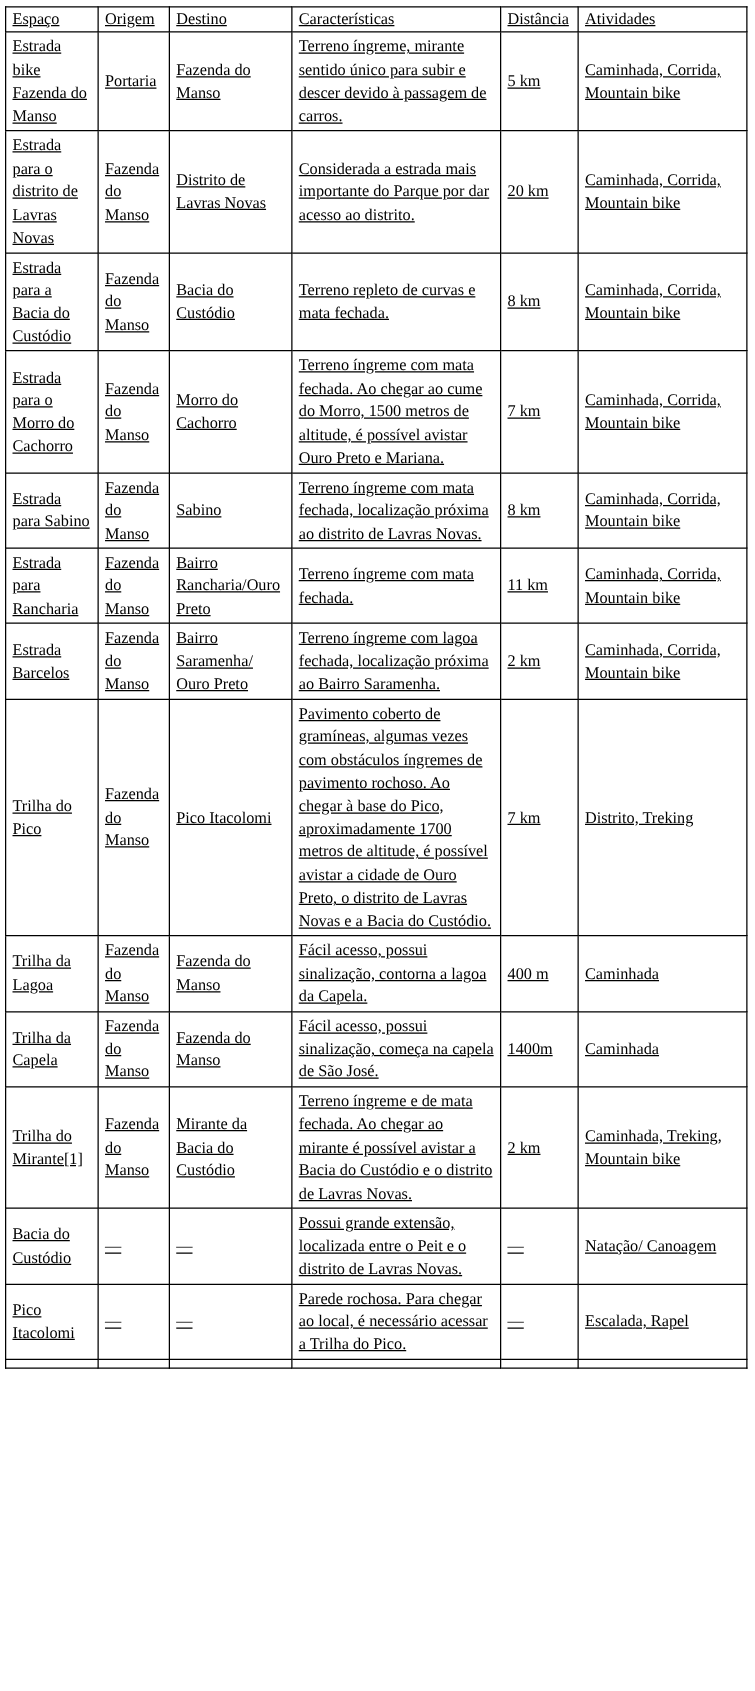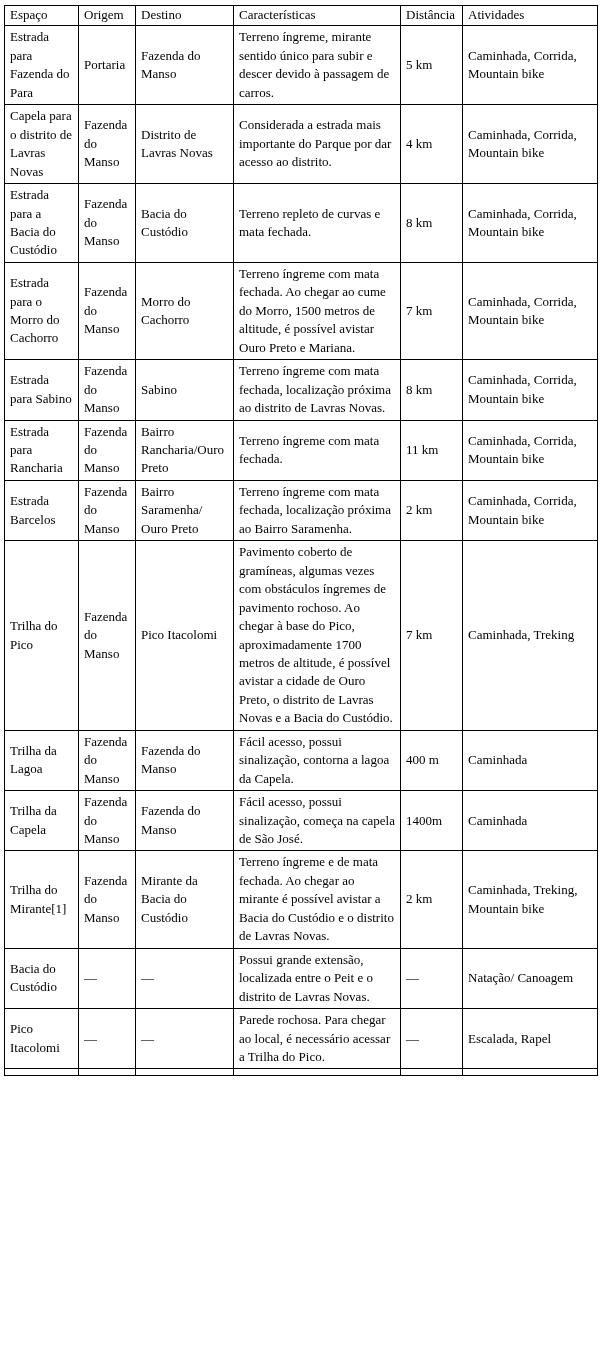--- a/index.html
+++ b/index.html
@@ -13,20 +13,21 @@
     width: 604px;
     min-height: 1353px;
     box-sizing: border-box;
     padding: 5px 0 0 4px;
   }
   table.trails {
     border-collapse: collapse;
     table-layout: fixed;
     width: 593px;
     background: #ffffff;
+    text-decoration: underline;
   }
   table.trails th,
   table.trails td {
     border: 1px solid #000000;
     font-size: 13px;
     line-height: 1.42;
     font-weight: normal;
     text-align: left;
     vertical-align: middle;
     padding: 2px 4px 2px 5px;
@@ -60,33 +61,33 @@
         <th>Espaço</th>
         <th>Origem</th>
         <th>Destino</th>
         <th>Características</th>
         <th>Distância</th>
         <th>Atividades</th>
       </tr>
   </thead>
   <tbody>
       <tr>
-        <td>Estrada para Fazenda do Para</td>
+        <td>Estrada bike Fazenda do Manso</td>
         <td>Portaria</td>
         <td>Fazenda do Manso</td>
         <td>Terreno íngreme, mirante sentido único para subir e descer devido à passagem de carros.</td>
         <td>5 km</td>
         <td>Caminhada, Corrida, Mountain bike</td>
       </tr>
       <tr>
-        <td>Capela para o distrito de Lavras Novas</td>
+        <td>Estrada para o distrito de Lavras Novas</td>
         <td>Fazenda do Manso</td>
         <td>Distrito de Lavras Novas</td>
         <td>Considerada a estrada mais importante do Parque por dar acesso ao distrito.</td>
-        <td>4 km</td>
+        <td>20 km</td>
         <td>Caminhada, Corrida, Mountain bike</td>
       </tr>
       <tr>
         <td>Estrada para a Bacia do Custódio</td>
         <td>Fazenda do Manso</td>
         <td>Bacia do Custódio</td>
         <td>Terreno repleto de curvas e mata fechada.</td>
         <td>8 km</td>
         <td>Caminhada, Corrida, Mountain bike</td>
       </tr>
@@ -111,31 +112,31 @@
         <td>Fazenda do Manso</td>
         <td>Bairro Rancharia/Ouro Preto</td>
         <td>Terreno íngreme com mata fechada.</td>
         <td>11 km</td>
         <td>Caminhada, Corrida, Mountain bike</td>
       </tr>
       <tr>
         <td>Estrada Barcelos</td>
         <td>Fazenda do Manso</td>
         <td>Bairro Saramenha/ Ouro Preto</td>
-        <td>Terreno íngreme com mata fechada, localização próxima ao Bairro Saramenha.</td>
+        <td>Terreno íngreme com lagoa fechada, localização próxima ao Bairro Saramenha.</td>
         <td>2 km</td>
         <td>Caminhada, Corrida, Mountain bike</td>
       </tr>
       <tr>
         <td>Trilha do Pico</td>
         <td>Fazenda do Manso</td>
         <td>Pico Itacolomi</td>
         <td>Pavimento coberto de gramíneas, algumas vezes com obstáculos íngremes de pavimento rochoso. Ao chegar à base do Pico, aproximadamente 1700 metros de altitude, é possível avistar a cidade de Ouro Preto, o distrito de Lavras Novas e a Bacia do Custódio.</td>
         <td>7 km</td>
-        <td>Caminhada, Treking</td>
+        <td>Distrito, Treking</td>
       </tr>
       <tr>
         <td>Trilha da Lagoa</td>
         <td>Fazenda do Manso</td>
         <td>Fazenda do Manso</td>
         <td>Fácil acesso, possui sinalização, contorna a lagoa da Capela.</td>
         <td>400 m</td>
         <td>Caminhada</td>
       </tr>
       <tr>

